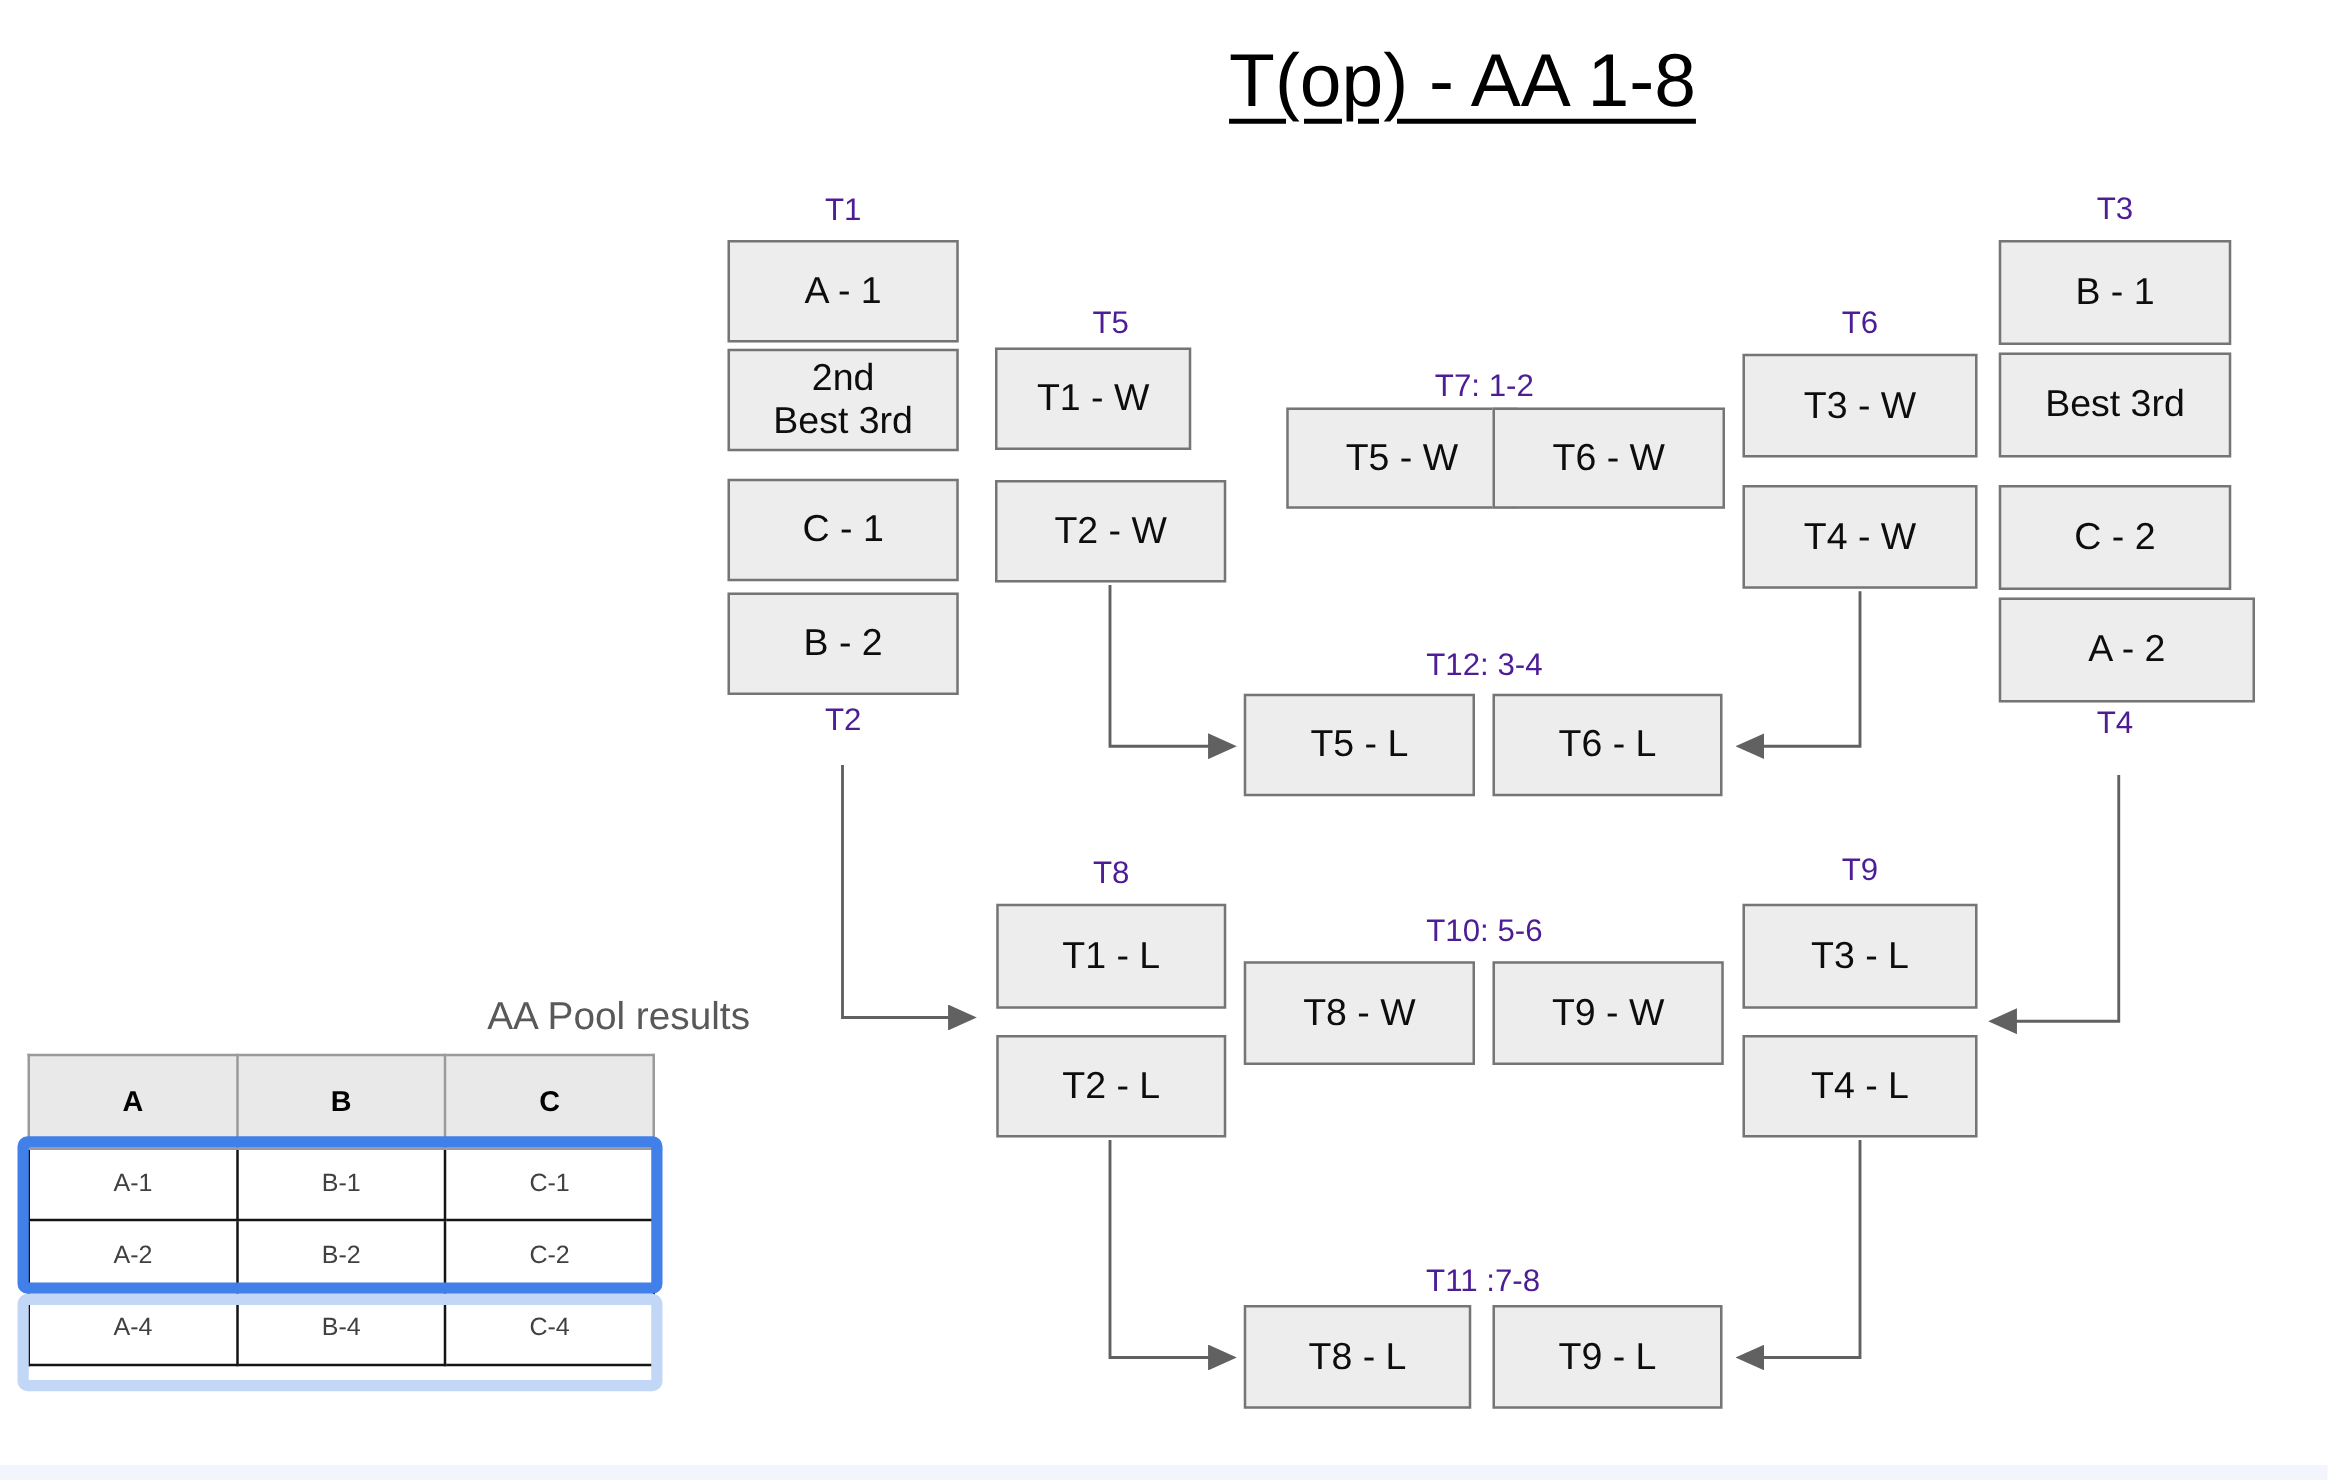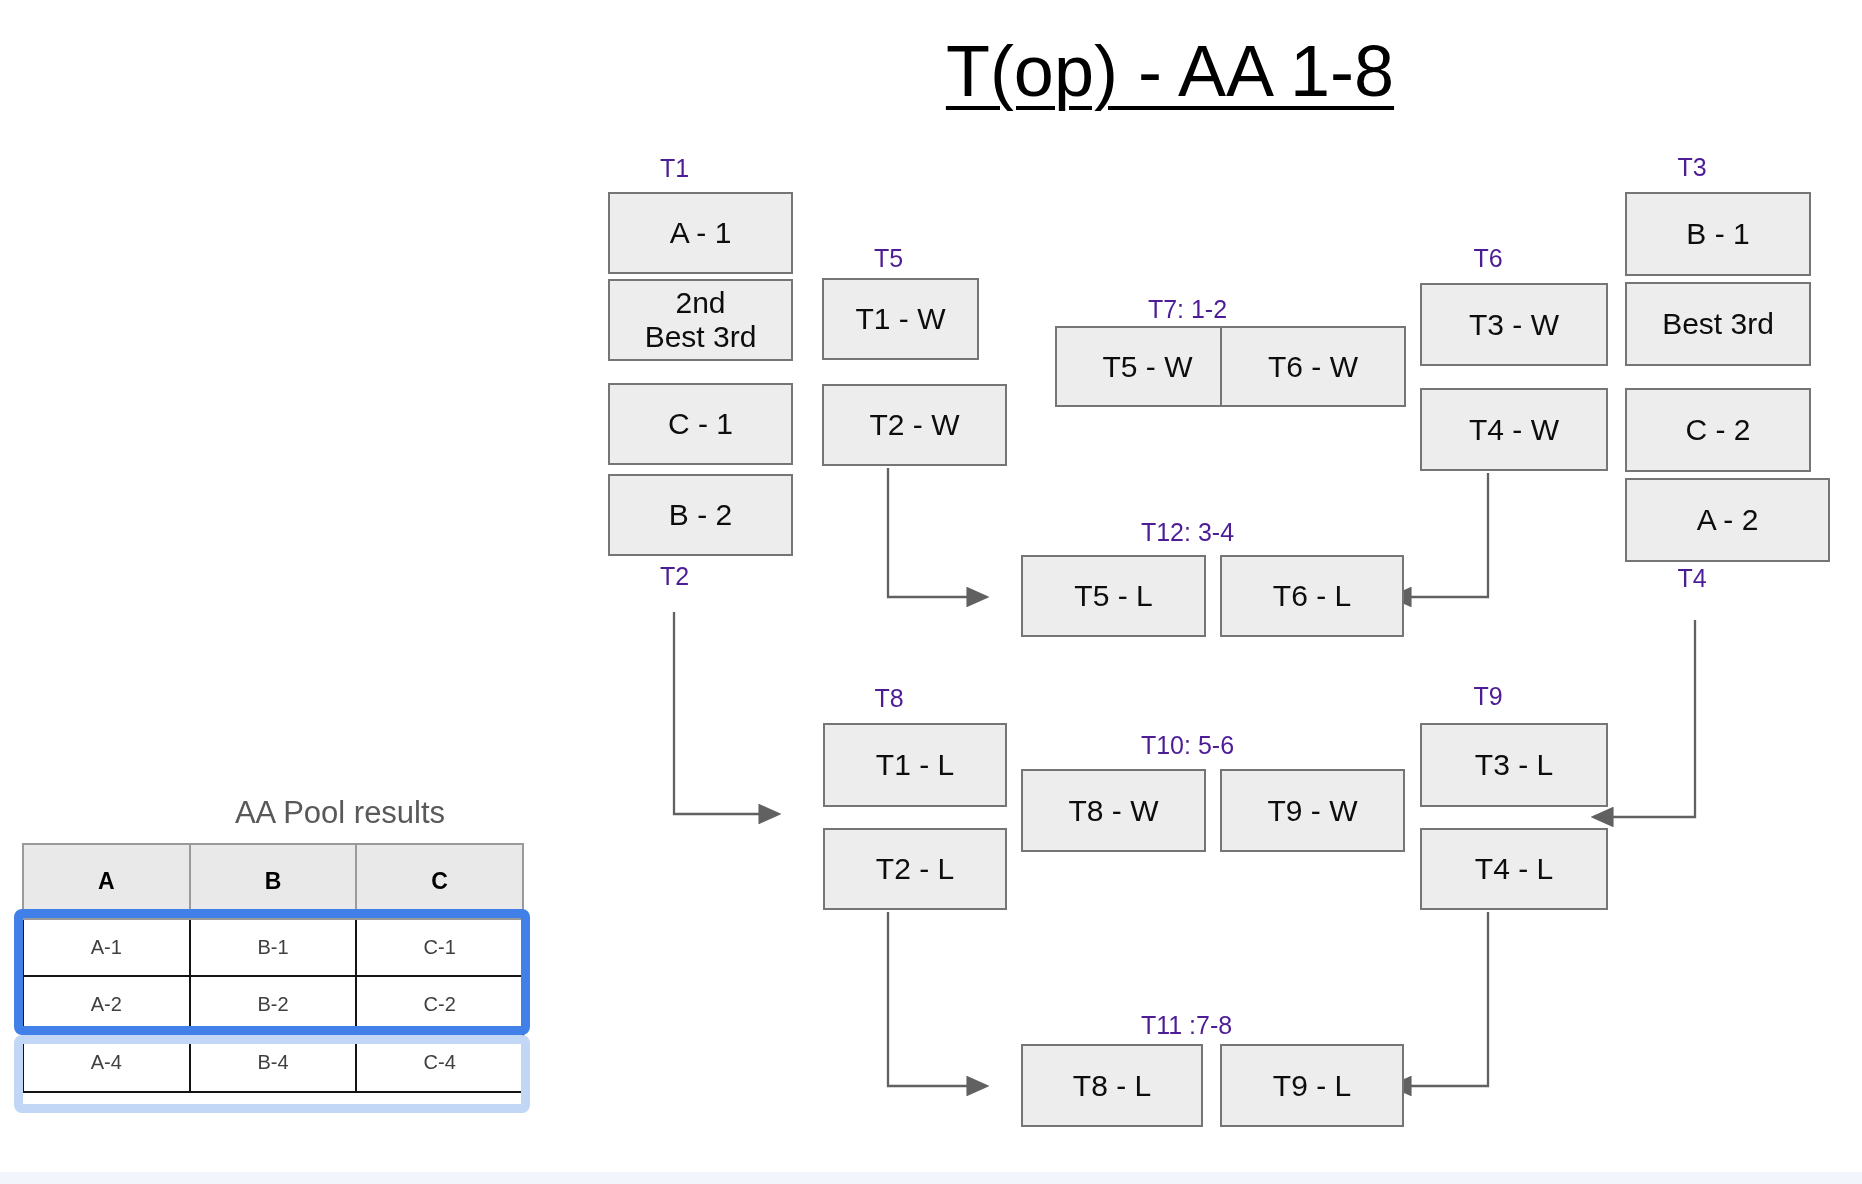--- a/index.html
+++ b/index.html
@@ -2,39 +2,38 @@
 <html><head>
 <meta charset="utf-8">
 <style>
   html,body{margin:0;padding:0;background:#ffffff;}
   body{
     width:1862px;height:1184px;position:relative;overflow:hidden;
     font-family:"Liberation Sans", sans-serif;color:#111;
   }
   .title{
     position:absolute;left:760px;top:30px;width:820px;text-align:center;
-    font-size:72px;color:#000;
+    font-size:60px;color:#000;
   }
   .title span{
     text-decoration:underline;text-decoration-thickness:4px;text-underline-offset:10px;
   }
   .box{
     position:absolute;background:#ededed;border:2px solid #757575;
     display:flex;flex-direction:column;align-items:center;justify-content:center;
     font-size:30px;color:#0d0d0d;line-height:1.2;box-sizing:border-box;
     text-align:center;
-    margin-left:26px;
   }
   .glabel{
     position:absolute;color:#4c1d95;font-size:25px;text-align:center;
   }
   svg.connectors{position:absolute;left:0;top:0;pointer-events:none;}
   
   .pool-title{
-    position:absolute;left:80px;top:795px;width:520px;text-align:center;
+    position:absolute;left:80px;top:795px;width:520px;text-align:right;
     font-size:31px;color:#595959;
   }
   table.pool{
     position:absolute;left:22px;top:843px;width:502px;
     border-collapse:collapse;table-layout:fixed;
   }
   table.pool th{
     background:#e9e9e9;border:2px solid #9a9a9a;height:71px;
     font-size:23px;font-weight:bold;color:#000;text-align:center;
   }

